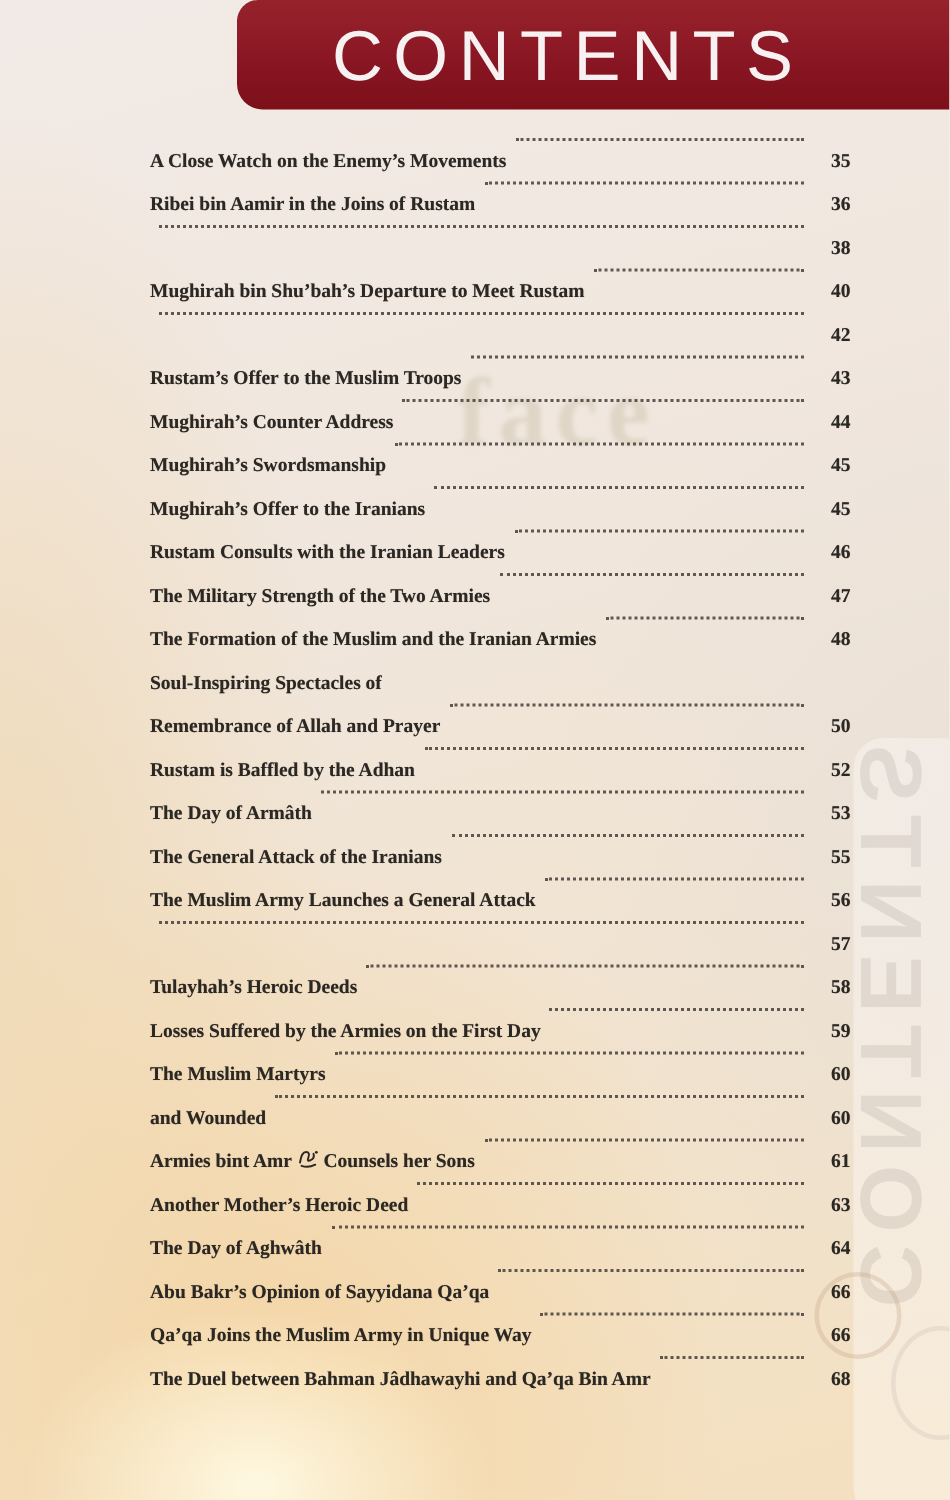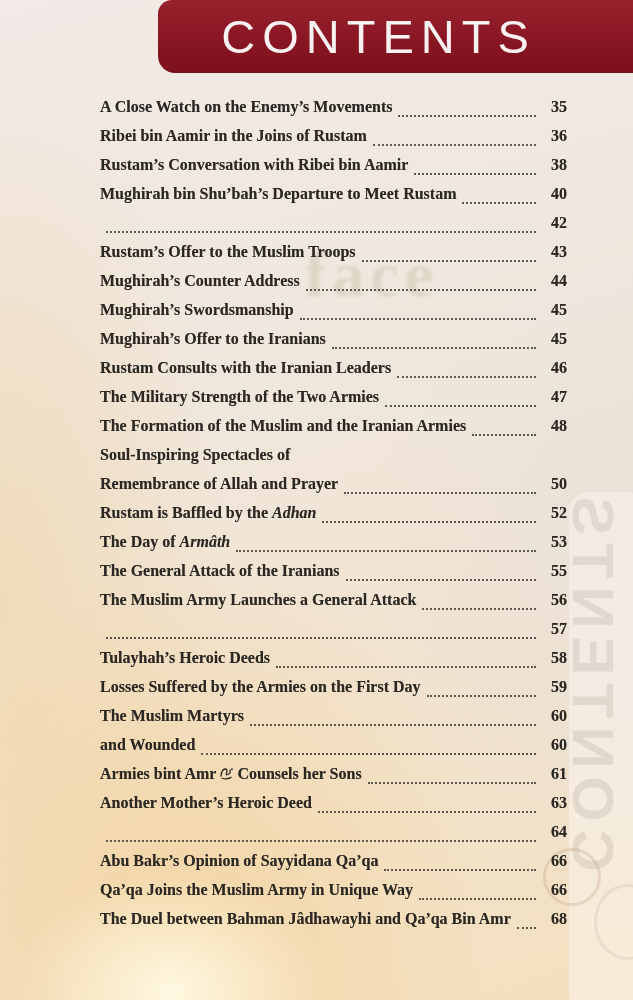--- a/index.html
+++ b/index.html
@@ -51,27 +51,27 @@
   .banner-title{
     font-family:"Liberation Sans","DejaVu Sans",sans-serif;
     font-size:47px; font-weight:400; letter-spacing:7px;
     color:#f8f1f1; padding-right:36px; line-height:1;
   }
   
   .toc{
     position:absolute; left:100px; right:66px; top:92px;
   }
   .row{
-    display:flex; align-items:flex-end;
+    display:flex; align-items:flex-start;
     height:29px; line-height:29px;
-    font-size:16px; font-weight:600; color:#2b2723;
+    font-size:13px; font-weight:600; color:#2b2723;
     text-shadow:0 0 0.5px rgba(43,39,35,0.45);
     white-space:nowrap;
   }
-  .row .it{font-style:italic;}
+  .row .it{}
   .leader{
     flex:1 1 auto;
     border-bottom:2px dotted #46403a;
     margin:0 5px 4px 6px;
     min-width:10px;
     opacity:0.85;
   }
   .leader.hidden{visibility:hidden;}
   .page-num{
     flex:0 0 auto; width:26px; text-align:right;
@@ -100,21 +100,20 @@
       <span class="title"><span>A Close Watch on the Enemy’s Movements</span></span>
       <span class="leader"></span>
       <span class="page-num">35</span>
     </div>
       <div class="row">
       <span class="title"><span>Ribei bin Aamir in the Joins of Rustam</span></span>
       <span class="leader"></span>
       <span class="page-num">36</span>
     </div>
       <div class="row">
-      <span class="title"><span>Rustam’s Conversation with Ribei bin Aamir</span></span>
       <span class="leader"></span>
       <span class="page-num">38</span>
     </div>
       <div class="row">
       <span class="title"><span>Mughirah bin Shu’bah’s Departure to Meet Rustam</span></span>
       <span class="leader"></span>
       <span class="page-num">40</span>
     </div>
       <div class="row">
       <span class="leader"></span>
@@ -217,20 +216,21 @@
             </svg></span><span>Counsels her Sons</span></span>
       <span class="leader"></span>
       <span class="page-num">61</span>
     </div>
       <div class="row">
       <span class="title"><span>Another Mother’s Heroic Deed</span></span>
       <span class="leader"></span>
       <span class="page-num">63</span>
     </div>
       <div class="row">
+      <span class="title"><span>The Day of Aghwâth </span></span>
       <span class="leader"></span>
       <span class="page-num">64</span>
     </div>
       <div class="row">
       <span class="title"><span>Abu Bakr’s Opinion of Sayyidana Qa’qa</span></span>
       <span class="leader"></span>
       <span class="page-num">66</span>
     </div>
       <div class="row">
       <span class="title"><span>Qa’qa Joins the Muslim Army in Unique Way</span></span>

